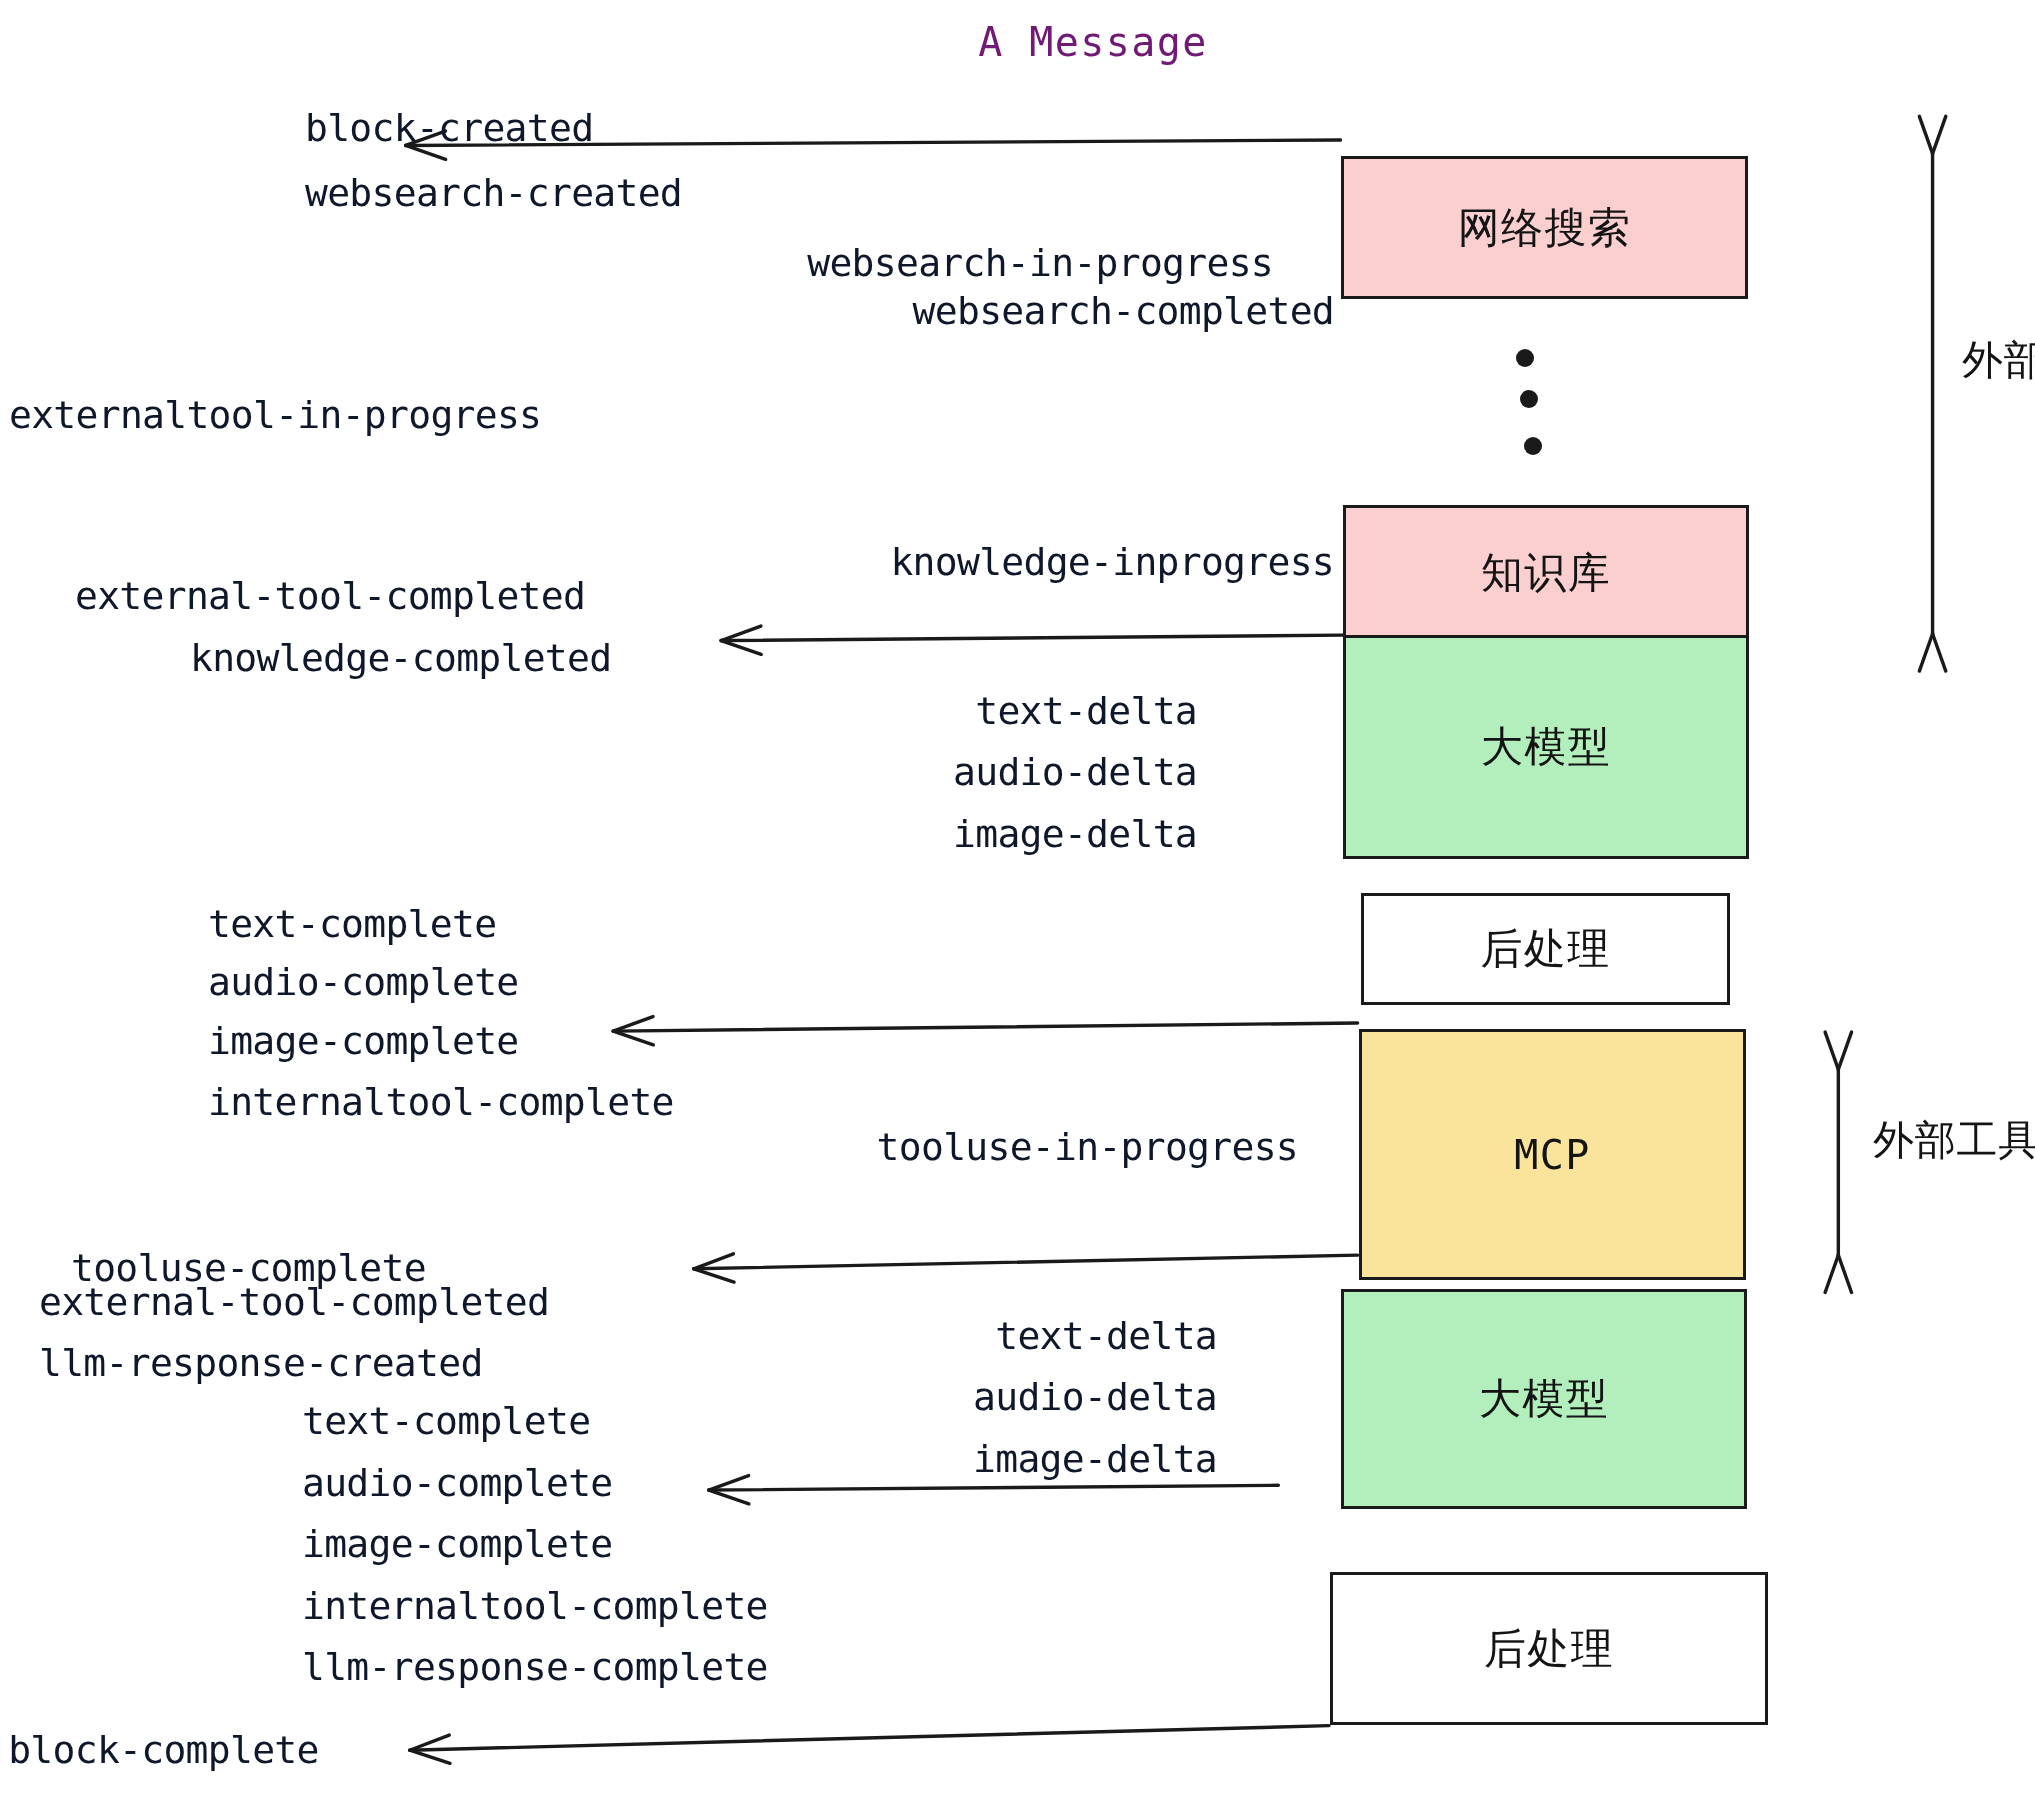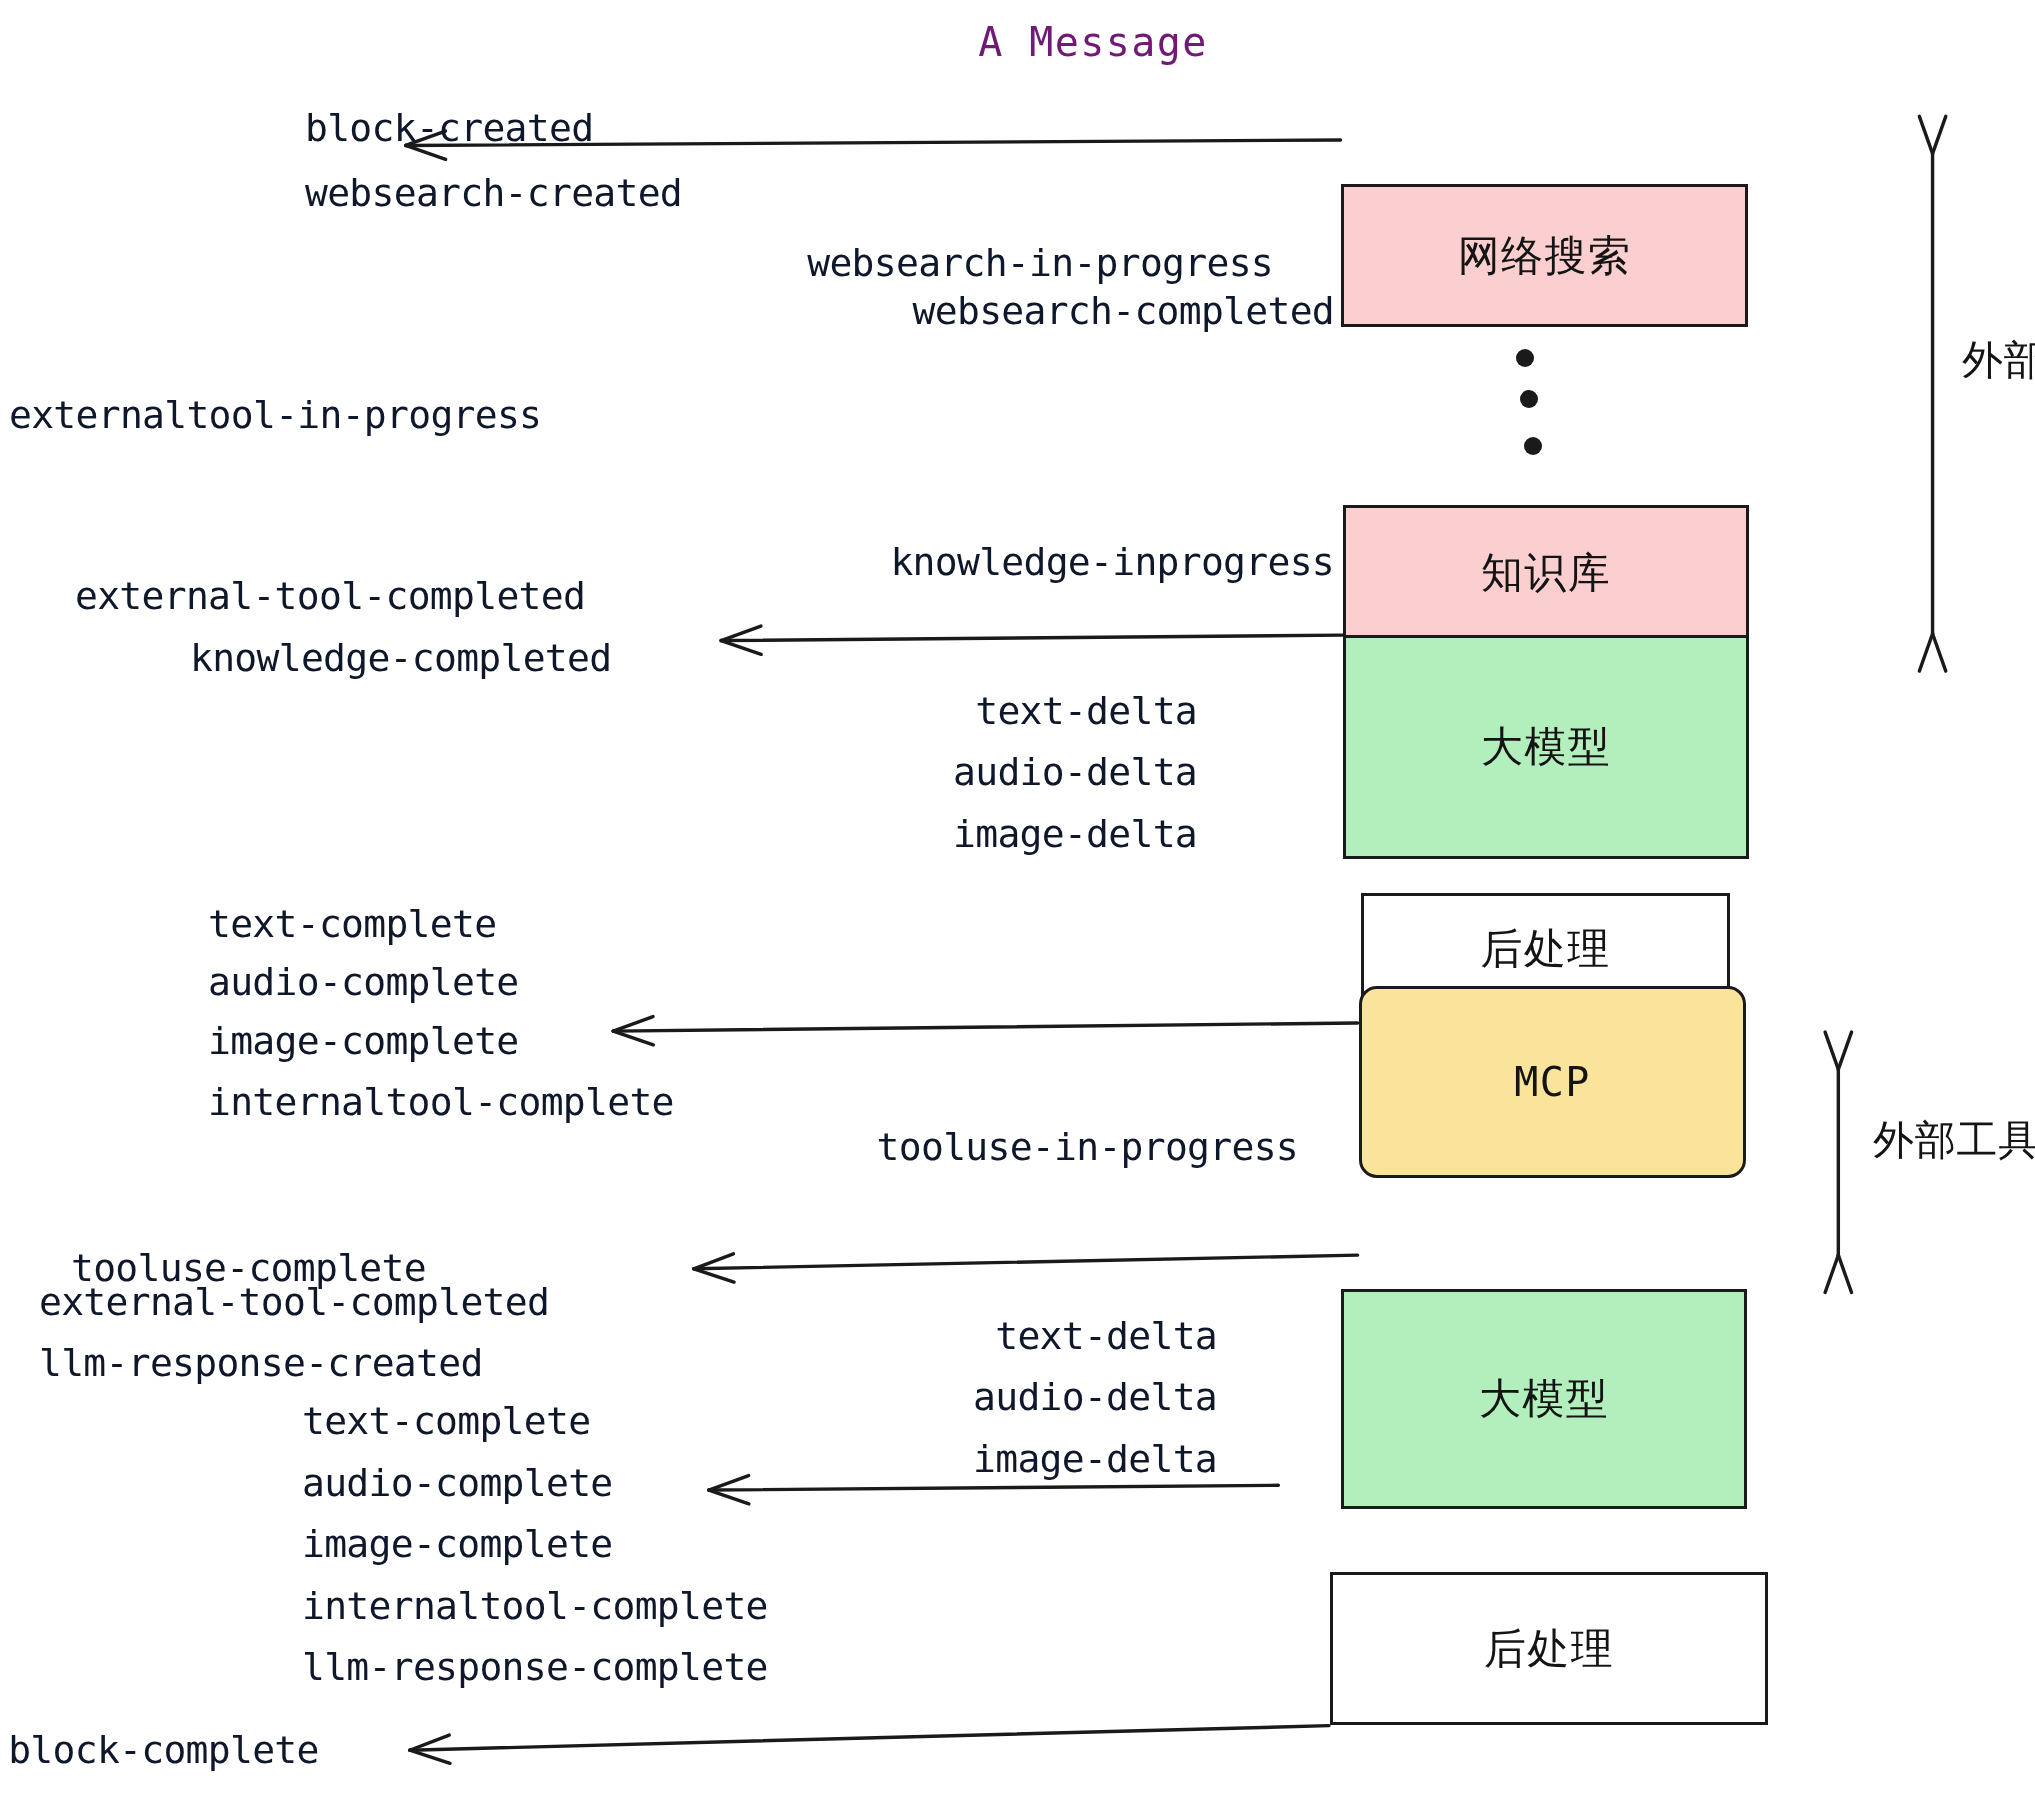--- a/index.html
+++ b/index.html
@@ -144,25 +144,25 @@
         <g>
           <line x1="2692" y1="1838" x2="2711.3422513441674" y2="1892.6797706006441" stroke="#1A1A1A" stroke-width="5" stroke-linecap="round"></line>
           <line x1="2692" y1="1838" x2="2672.6577486558326" y2="1892.6797706006441" stroke="#1A1A1A" stroke-width="5" stroke-linecap="round"></line>
         </g>
       </g>
     </svg>
 
   <div class="title" style="left:1093px; top:22px;">A Message</div>
 
   <div id="nodes">
-      <div class="node" style="left: 1341px; top: 184px; width: 407px; height: 143px; background: rgb(251, 207, 207); border-color: rgb(26, 26, 26);">网络搜索</div>
+      <div class="node" style="left: 1341px; top: 156px; width: 407px; height: 143px; background: rgb(251, 207, 207); border-color: rgb(26, 26, 26);">网络搜索</div>
       <div class="node" style="left: 1343px; top: 505px; width: 406px; height: 136px; background: rgb(251, 207, 207); border-color: rgb(26, 26, 26);">知识库</div>
       <div class="node" style="left: 1343px; top: 635px; width: 406px; height: 224px; background: rgb(178, 239, 188); border-color: rgb(26, 26, 26);">大模型</div>
       <div class="node" style="left: 1361px; top: 893px; width: 369px; height: 112px; background: rgb(255, 255, 255); border-color: rgb(26, 26, 26);">后处理</div>
-      <div class="node mono" style="left: 1359px; top: 986px; width: 387px; height: 192px; background: rgb(250, 228, 156); border-color: rgb(26, 26, 26); border-radius: 18px;">MCP</div>
+      <div class="node mono" style="left: 1359px; top: 1029px; width: 387px; height: 251px; background: rgb(250, 228, 156); border-color: rgb(26, 26, 26);">MCP</div>
       <div class="node" style="left: 1341px; top: 1289px; width: 406px; height: 220px; background: rgb(178, 239, 188); border-color: rgb(26, 26, 26);">大模型</div>
       <div class="node" style="left: 1330px; top: 1572px; width: 438px; height: 153px; background: rgb(255, 255, 255); border-color: rgb(26, 26, 26);">后处理</div>
     </div>
   <div id="side-labels">
       <div class="side-label" style="left: 1962px; top: 340px;">外部工具</div>
       <div class="side-label" style="left: 1873px; top: 1120px;">外部工具</div>
     </div>
   <div id="dots">
       <div class="dot" style="left: 1516px; top: 349px;"></div>
       <div class="dot" style="left: 1520px; top: 390px;"></div>

